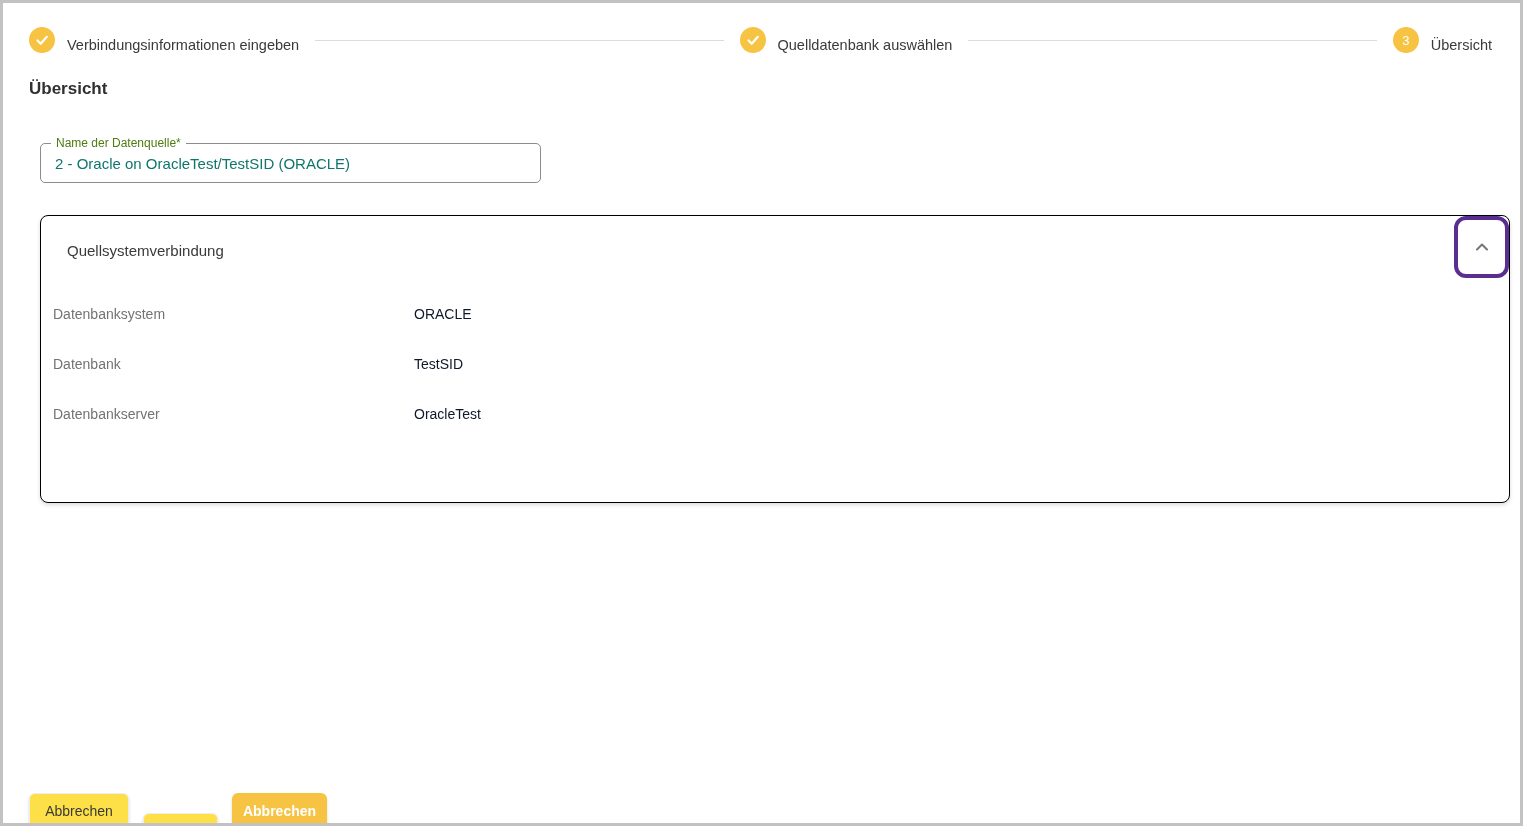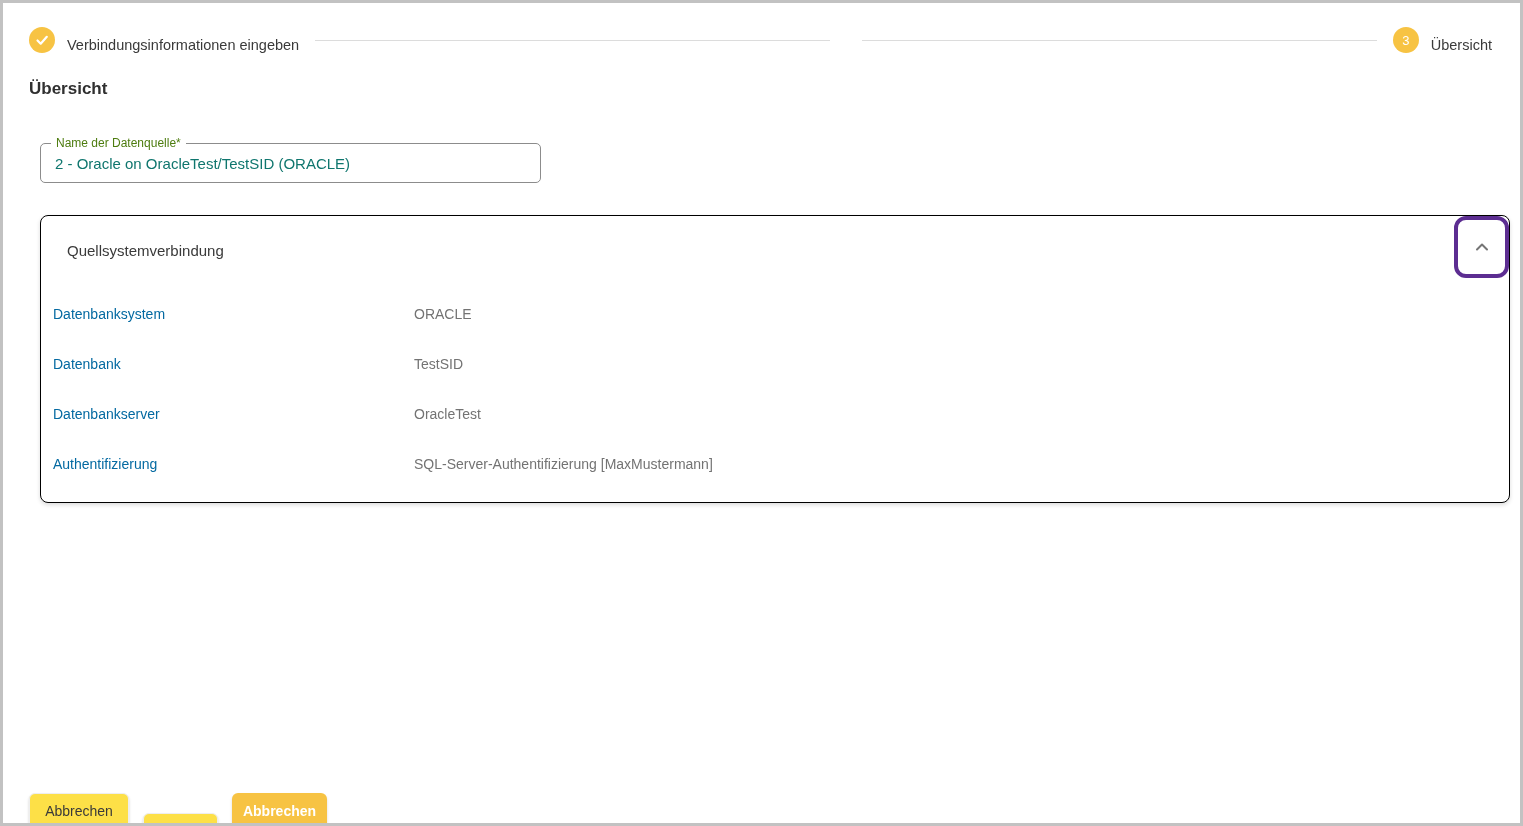--- a/index.html
+++ b/index.html
@@ -75,22 +75,22 @@
     border: 4px solid #5C2D91;
     border-radius: 12px;
     display: flex; align-items: center; justify-content: center;
     cursor: pointer; padding: 0;
   }
   .rows { margin-top: 30px; }
   .row {
     height: 50px; display: flex; align-items: center;
     padding-left: 12px; font-size: 14px;
   }
-  .row-label { width: 361px; color: #0369a1; flex: none; }
-  .row-value { color: #737373; }
+  .row-label { width: 361px; color: #737373; flex: none; }
+  .row-value { color: #0f172a; }
 
   
   .footer {
     margin: 270px 0 0 26px;
     display: flex; gap: 14px; align-items: center;
   }
   .btn {
     height: 36px; border-radius: 6px;
     font-family: "Liberation Sans", sans-serif;
     font-size: 14px; color: #3A3A3A;
@@ -113,20 +113,28 @@
 <div class="stepper">
   <div class="step">
     <span class="step-circle icon">
       <svg width="14" height="14" viewBox="0 0 14 14">
           <polyline points="2.5,7.5 5.7,10.7 11.8,3.8" fill="none" stroke="#ffffff" stroke-width="2.2" stroke-linecap="round" stroke-linejoin="round"></polyline>
         </svg>
     </span>
     <span class="step-label">Verbindungsinformationen eingeben</span>
   </div>
   <div class="connector"></div>
+  <div class="step">
+    <span class="step-circle icon">
+      <svg width="14" height="14" viewBox="0 0 14 14">
+          <polyline points="2.5,7.5 5.7,10.7 11.8,3.8" fill="none" stroke="#ffffff" stroke-width="2.2" stroke-linecap="round" stroke-linejoin="round"></polyline>
+        </svg>
+    </span>
+    <span class="step-label">Quelldatenbank auswählen</span>
+  </div>
   <div class="connector"></div>
   <div class="step">
     <span class="step-circle">3</span>
     <span class="step-label">Übersicht</span>
   </div>
 </div>
 
 <div class="page-title">Übersicht</div>
 
 <div class="field">
@@ -151,24 +159,20 @@
       <span class="row-value">ORACLE</span>
     </div>
     <div class="row">
       <span class="row-label">Datenbank</span>
       <span class="row-value">TestSID</span>
     </div>
     <div class="row">
       <span class="row-label">Datenbankserver</span>
       <span class="row-value">OracleTest</span>
     </div>
-    <div class="row">
-      <span class="row-label">Authentifizierung</span>
-      <span class="row-value">SQL-Server-Authentifizierung [MaxMustermann]</span>
-    </div>
   </div>
 </div>
 
 <div class="footer">
   <button class="btn btn-cancel">Abbrechen</button>
   <button class="btn btn-back">Zurück</button>
   <button class="btn btn-save">Abbrechen</button>
 </div>
 
 </body></html>

